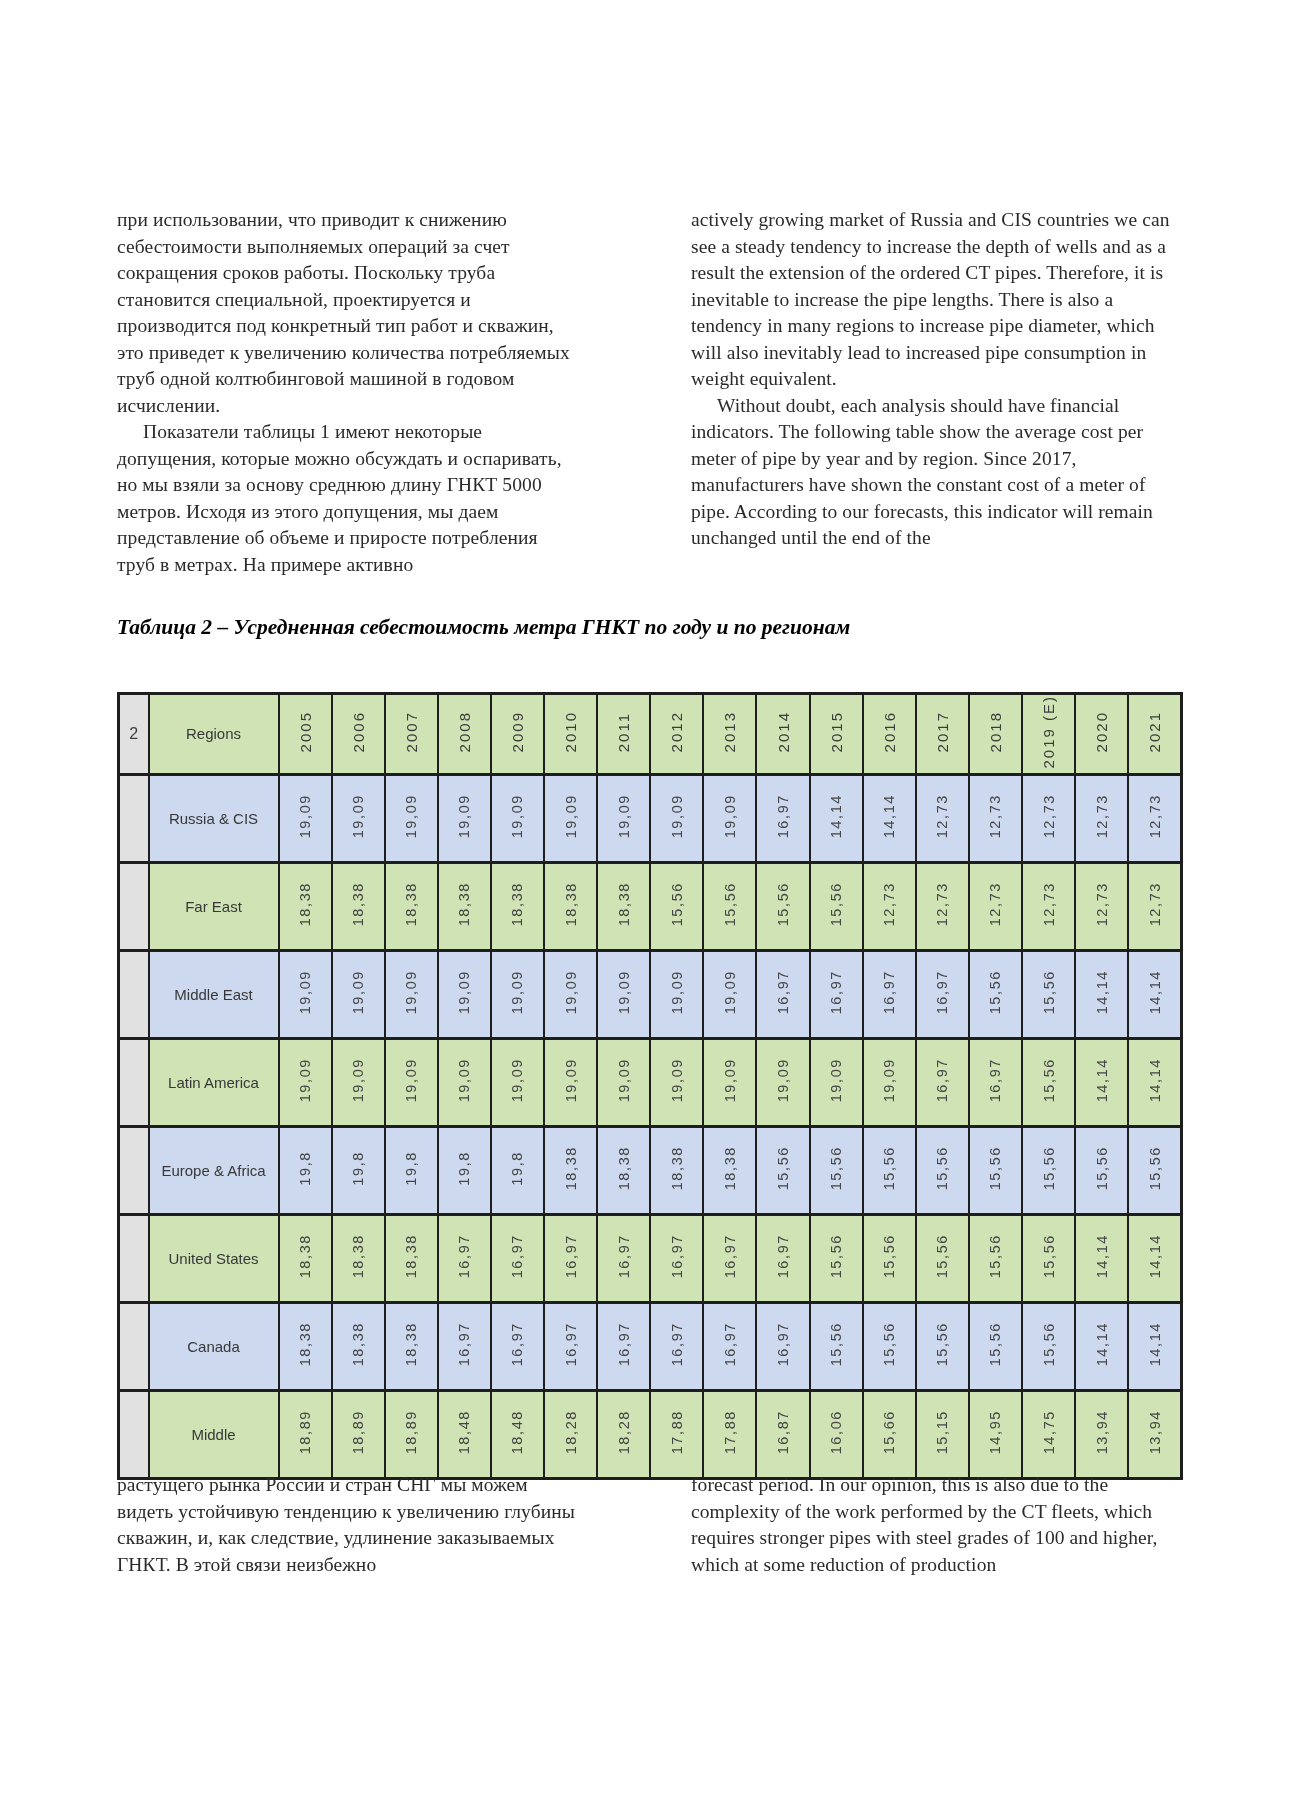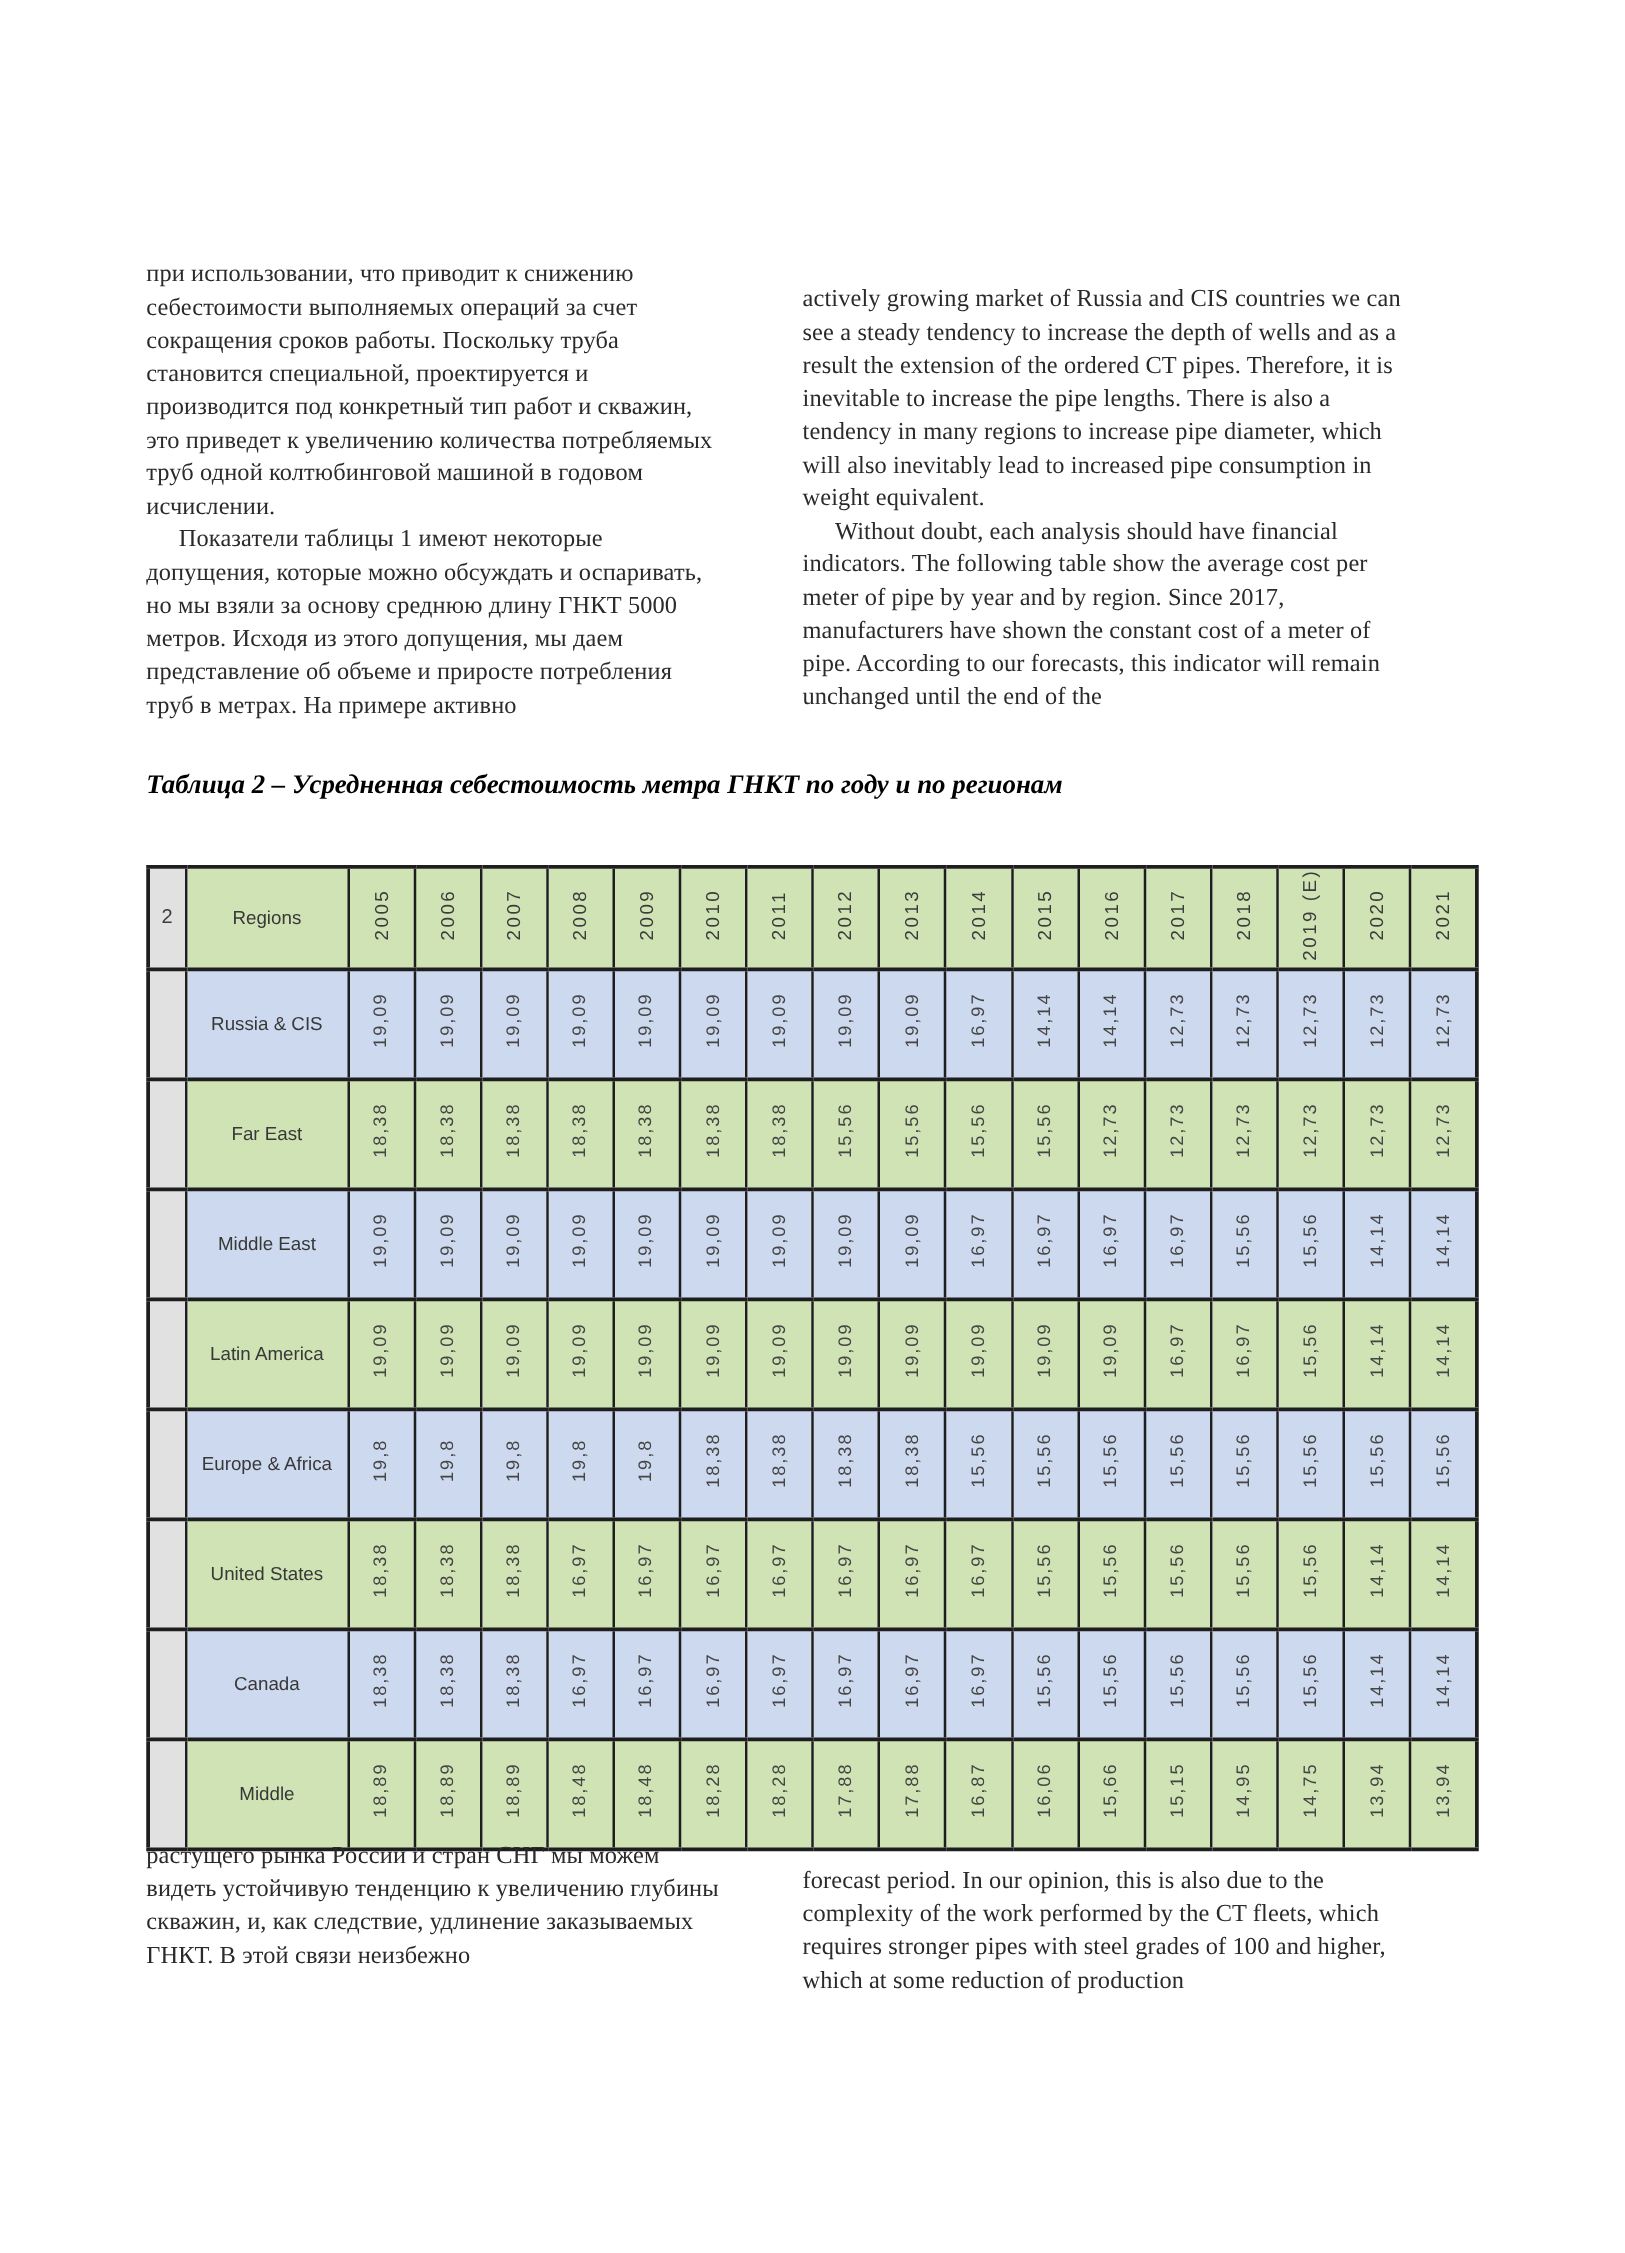--- a/index.html
+++ b/index.html
@@ -18,26 +18,26 @@
     background:#ffffff;
     font-family:"Liberation Serif", serif;
     color:var(--ink);
     overflow:hidden;
   }
   .twocol{
     position:absolute;
     left:117px;
     width:1066px;
     display:flex;
-    gap:62px;
+    gap:111px;
   }
   .top-cols{top:207px;}
   .bottom-cols{top:1472px;}
   .col-left{width:463px;}
-  .col-right{width:486px;margin-top:20px;}
+  .col-right{width:486px;}
   .body-text{
     font-size:19.5px;
     line-height:26.5px;
     letter-spacing:0.1px;
   }
   .body-text p{margin:0;}
   .body-text p.indent{text-indent:26px;}
   .table-title{
     position:absolute;
     left:117px;

